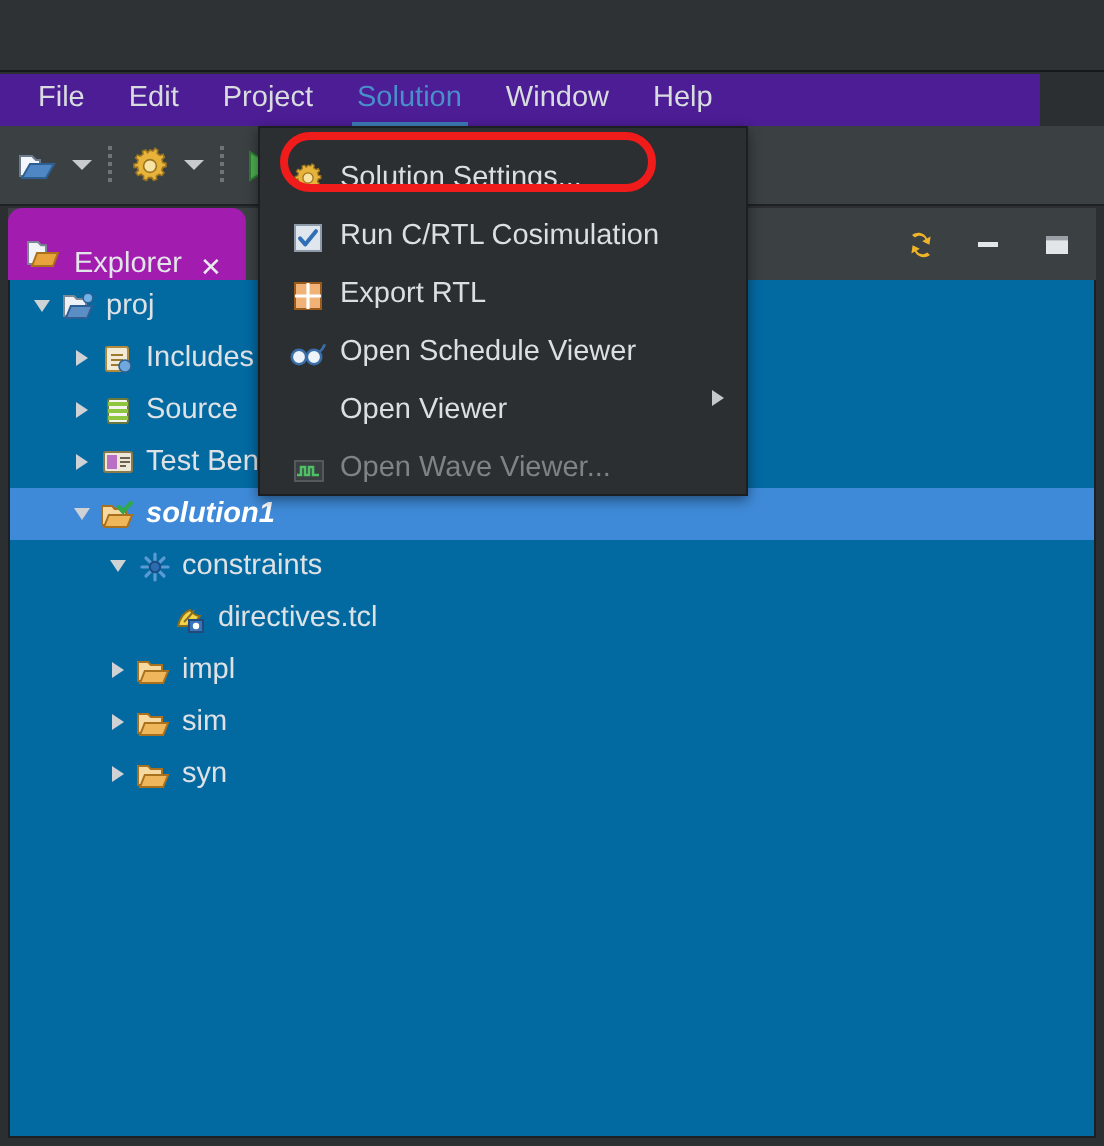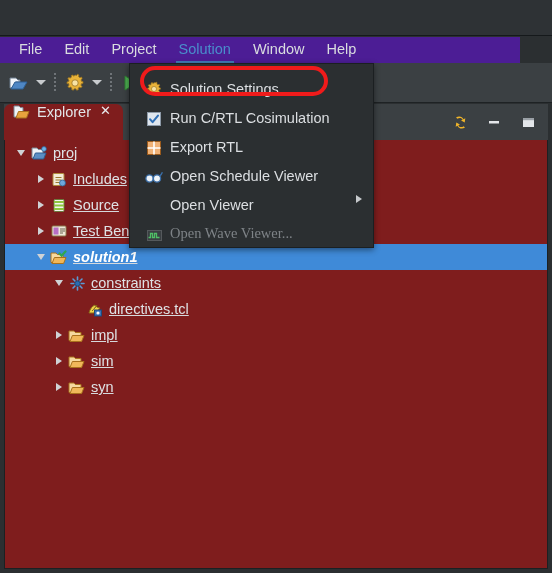--- a/index.html
+++ b/index.html
@@ -77,45 +77,44 @@
     position: absolute; left: 4px; top: 104px;
     width: 544px; height: 465px;
   }
   .tabstrip {
     position: absolute; left: 0; top: 0; width: 544px; height: 36px;
     background: #3b4043;
   }
   .tab {
     position: absolute; left: 0; top: 0;
     height: 36px; padding: 0 12px 0 9px;
-    background: #7f1d1d;
+    background: #a21caf;
     border-top-left-radius: 7px;
     border-top-right-radius: 7px;
-    display: flex; align-items: flex-start; gap: 7px;
+    display: flex; align-items: flex-end; gap: 7px;
     cursor: default;
   }
   .tab-label { font-size: 14.5px; color: #e2e5e8; white-space: nowrap; }
   .tab-close {
     font-size: 13px; font-weight: bold; color: #e8ebee;
     line-height: 1; cursor: default; margin-left: 2px;
   }
   .view-actions {
     position: absolute; right: 2px; top: 0; height: 36px;
     display: flex; align-items: center; gap: 14px; padding-right: 8px;
   }
   .va-btn { width: 20px; height: 20px; display: flex; align-items: center; justify-content: center; cursor: default; }
 
   .treepane {
     position: absolute; left: 0; top: 36px;
     width: 544px; height: 429px;
-    background: #7f1d1d;
+    background: #0369a1;
     border: 1px solid #1c2022;
     border-top: none;
     overflow: hidden;
-    text-decoration: underline;
   }
 
   
   .row {
     position: relative;
     height: 26px;
     display: flex; align-items: center;
     white-space: nowrap;
     cursor: default;
   }
@@ -151,21 +150,21 @@
   }
   .mi {
     position: relative;
     height: 29px;
     display: flex; align-items: flex-end;
     padding-left: 12px; padding-right: 10px;
     cursor: default;
   }
   .mi-icon { width: 24px; flex: 0 0 24px; display: flex; align-items: center; justify-content: center; }
   .mi-label { font-size: 14.5px; color: #dcdfe2; padding-left: 4px; white-space: nowrap; }
-  .mi.disabled .mi-label { color: #7e8387; font-family: Liberation Serif, serif; }
+  .mi.disabled .mi-label { color: #7e8387; }
   .mi-sub {
     position: absolute; right: 11px; top: 50%; transform: translateY(-50%);
     border-top: 4.5px solid transparent;
     border-bottom: 4.5px solid transparent;
     border-left: 6px solid #c6c9cc;
   }
 
   
   .annot {
     position: absolute;

